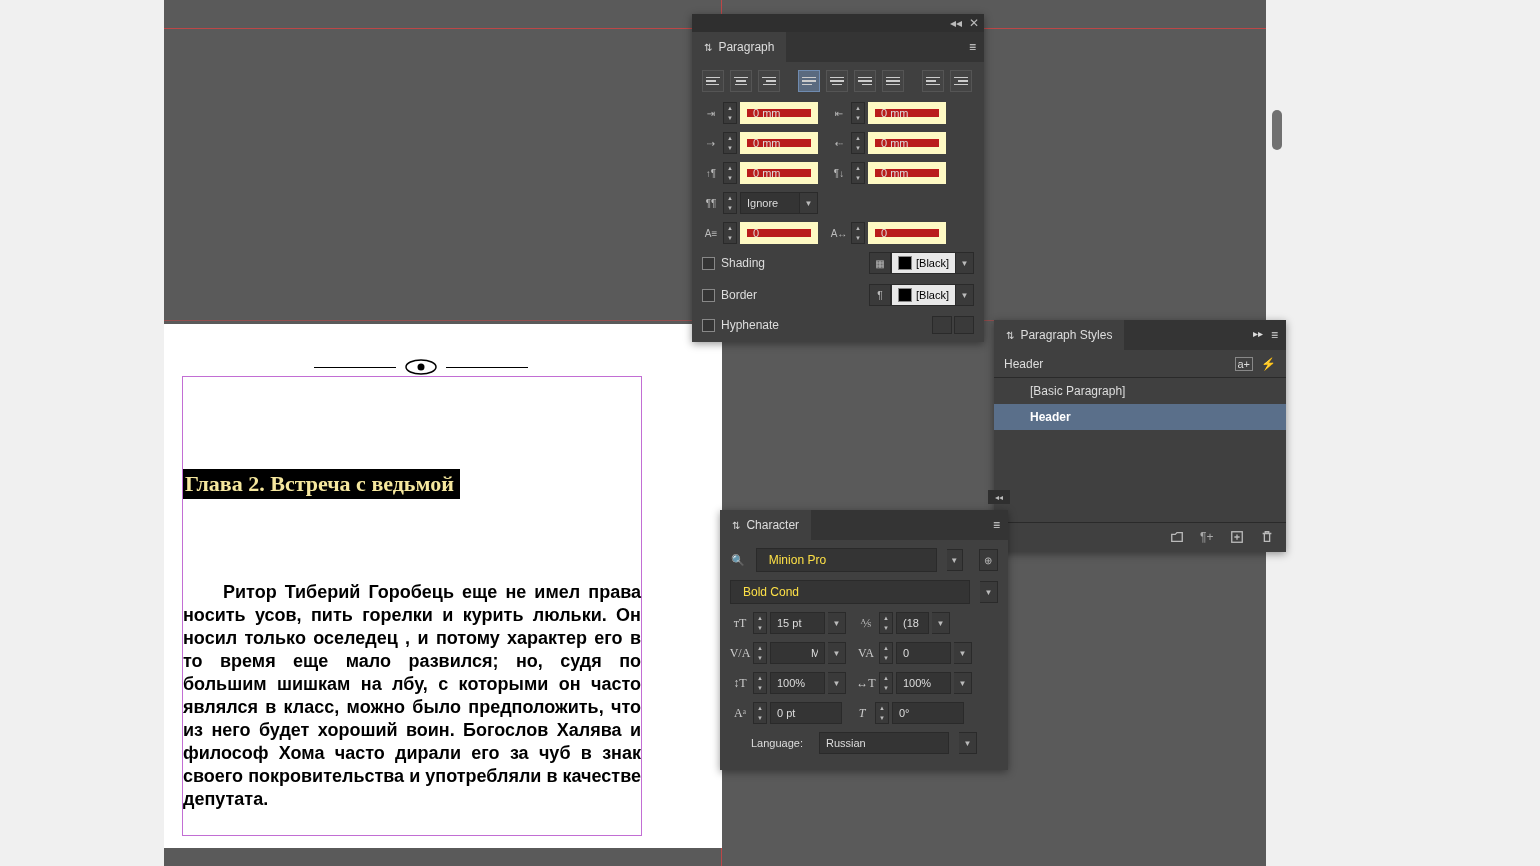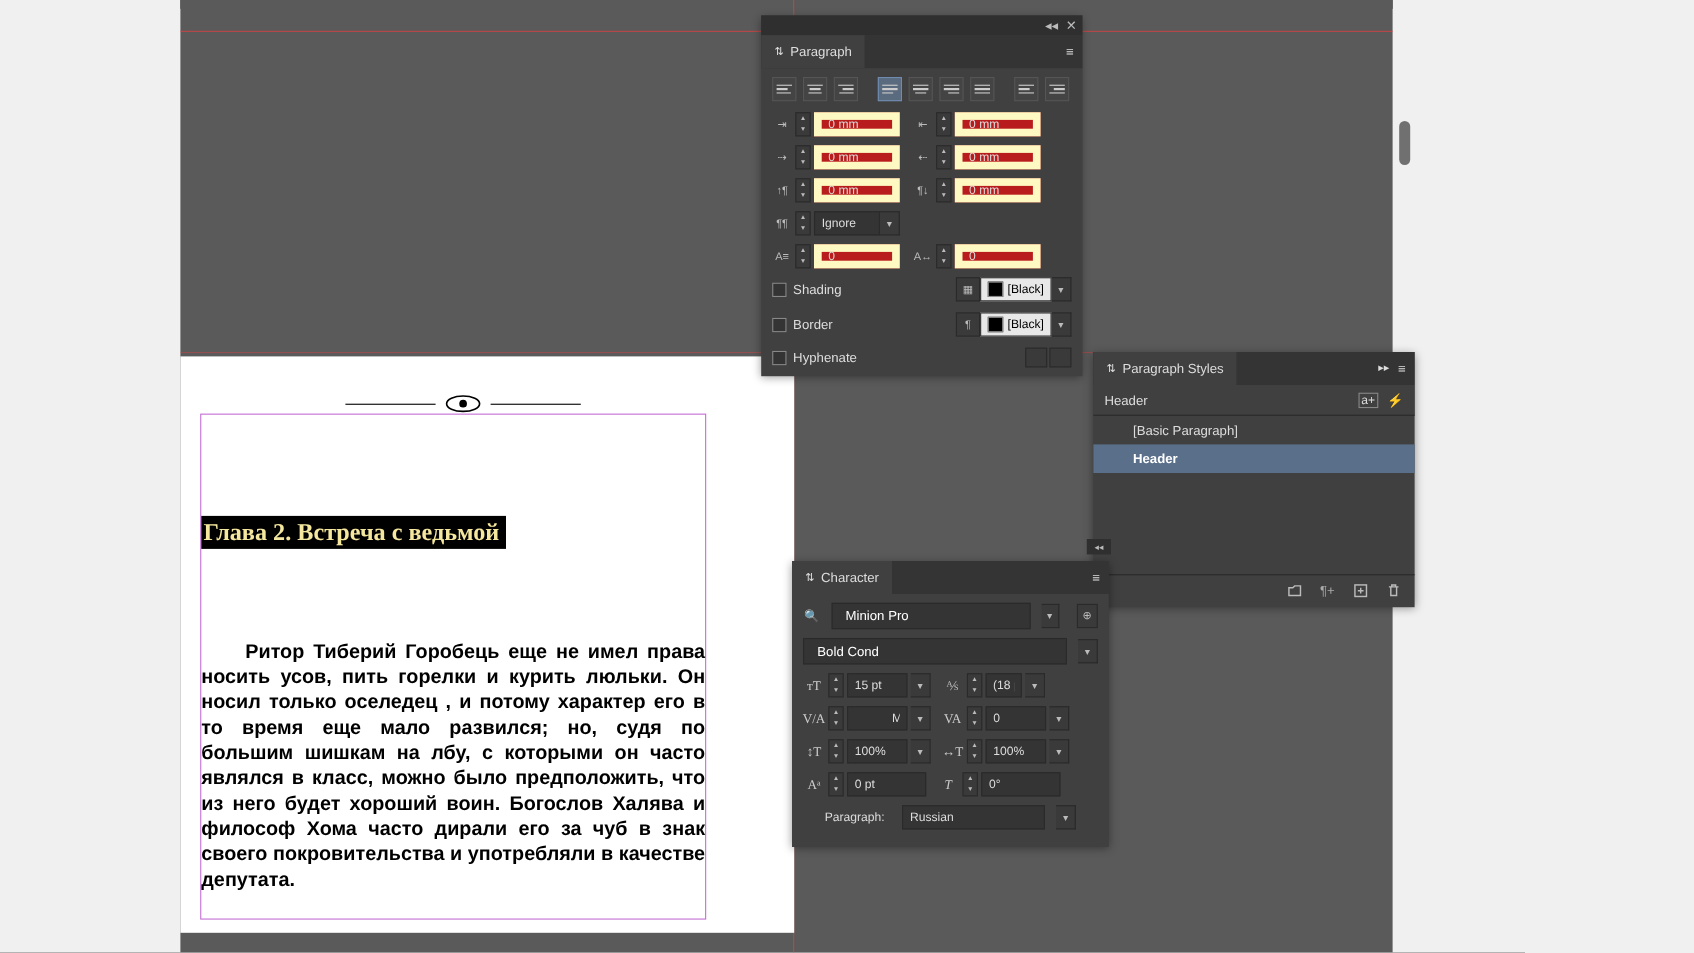--- a/index.html
+++ b/index.html
@@ -57,21 +57,21 @@
   .pstyle-item{ height:26px; display:flex;align-items:center; padding:0 10px 0 36px; cursor:pointer; font-size:12px;}
   .pstyle-item.selected{ background:#5a6f8a; color:#fff; font-weight:600;}
   .pstyles-footer{ height:30px; display:flex; align-items:center; justify-content:flex-end; gap:14px; padding:0 10px; border-top:1px solid #2a2a2a; margin-top:92px;}
   .pstyles-footer .ico{ width:16px;height:16px; color:#aaa; cursor:pointer;}
   
   
   .char-row{ display:flex; gap:10px; margin-bottom:8px; align-items:center;}
   .char-field{ display:flex; align-items:center; gap:3px;}
   .char-icon{ width:20px;height:20px; display:flex;align-items:center;justify-content:center; color:#ccc; font-size:12px; font-family:"Times New Roman",serif;}
   .search-icon{ width:18px; height:22px; background:transparent; display:flex;align-items:center;justify-content:center; font-size:11px; color:#bbb;}
-  .font-input{ flex:1; height:24px; background:#343434; border:1px solid #2a2a2a; color:#ffffff; padding:0 12px; font-size:12px;}
+  .font-input{ flex:1; height:24px; background:#343434; border:1px solid #2a2a2a; color:#fde047; padding:0 12px; font-size:12px;}
   .lang-label{ font-size:11px; margin-right:6px;}
   .collapse-bar{ position:absolute; right:-2px; top:-20px; height:14px; width:22px; background:#2f2f2f; display:flex;align-items:center;justify-content:center; font-size:8px; color:#bbb; cursor:pointer;}
   
   .scrollbar-stub{ position:absolute; right:-16px; top:110px; width:10px; height:40px; background:#707070; border-radius:5px;}
   
   svg.icon{ width:14px;height:14px; stroke:#bbb; fill:none; stroke-width:1.5;}
 </style>
 </head>
 <body>
 
@@ -428,18 +428,18 @@
         <div class="char-icon" style="font-style:italic">T</div>
         <div class="stepper">
             <div>▲</div>
             <div>▼</div>
           </div>
         <input class="sel-input" style="width: 72px;" value="0°">
       </div>
     </div>
 
     <div class="char-row" style="justify-content:center;">
-      <span class="lang-label">Paragraph:</span>
+      <span class="lang-label">Language:</span>
       <input class="sel-input" style="width: 130px;" value="Russian">
       <div class="dd-btn">▼</div>
     </div>
   </div>
 </div>
 
 </body></html>

